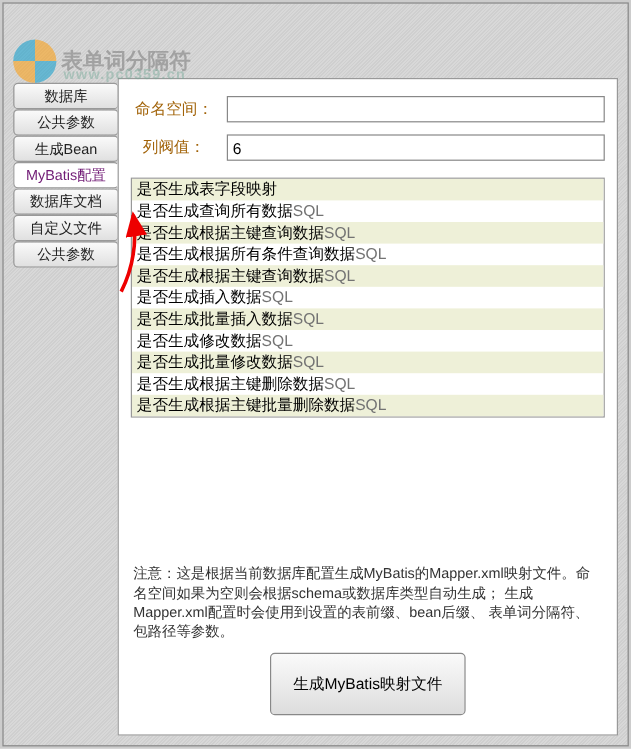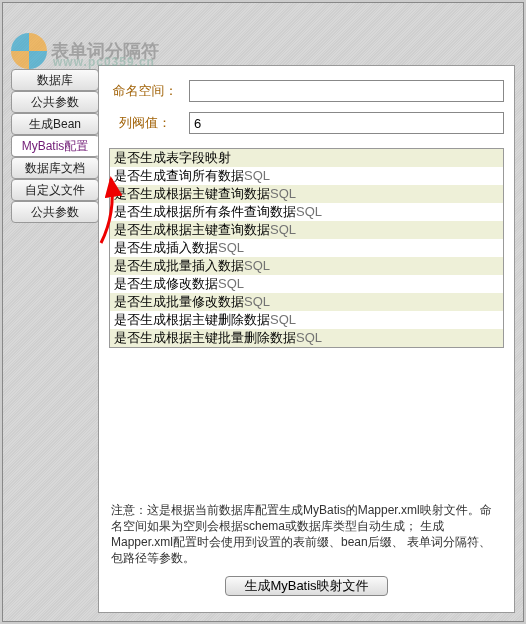--- a/index.html
+++ b/index.html
@@ -19,21 +19,21 @@
 .tabbtn.active{background:#fff;font-weight:normal;color:#701a75;border-right:1px solid #fff}
 .main{flex:1;background:#fff;border:1px solid #999;margin-left:-1px;padding:14px 10px 10px;display:flex;flex-direction:column;position:relative}
 .formrow{display:flex;align-items:center;margin-bottom:10px;font-size:13px}
 .formrow label{width:72px;text-align:center;margin-right:8px;color:#a16207}
 .formrow input{flex:1;height:22px;border:1px solid #888;padding:0 4px;font-size:13px}
 .optbox{border:1px solid #999;background:#fff;padding:0;margin-top:4px;font-size:13px;max-height:240px;overflow:hidden}
 .optrow{padding:0 4px;line-height:18px}
 .optrow.alt{background:#eef0d8}
 .sql{color:#737373}
 .notice{font-size:12px;color:#333;line-height:16px;margin-top:auto;padding:6px 2px 10px}
-.genbtn{align-self:center;padding:0 18px;background:linear-gradient(#fafafa,#ddd);border:1px solid #888;border-radius:4px;font-size:13px;cursor:default;margin-bottom:6px}
+.genbtn{align-self:center;padding:16px 18px;background:linear-gradient(#fafafa,#ddd);border:1px solid #888;border-radius:4px;font-size:13px;cursor:default;margin-bottom:6px}
 .arrow{position:absolute;left:88px;top:170px;z-index:20;pointer-events:none}
 </style>
 </head>
 <body>
 
 <div class="outer">
 
   <div class="watermark">
     <div class="logo"></div>
     <span>表单词分隔符</span>

